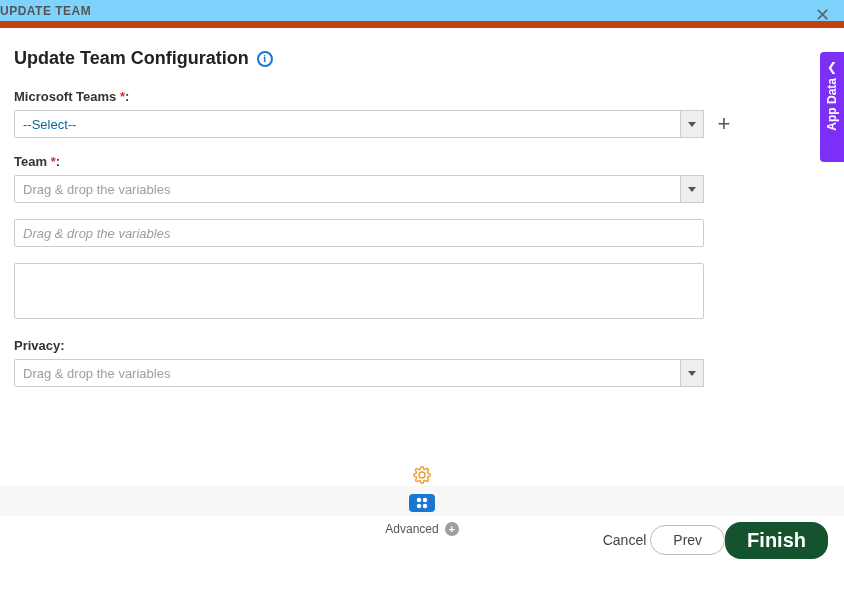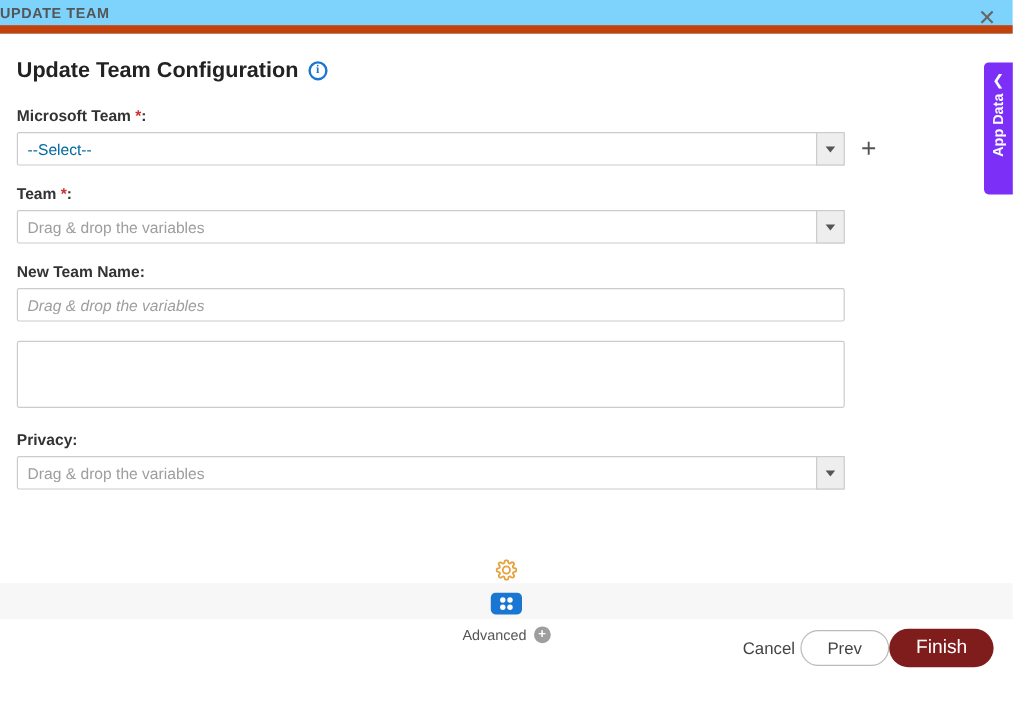--- a/index.html
+++ b/index.html
@@ -26,21 +26,21 @@
   .text-input::placeholder { color: #9e9e9e; font-style: italic; }
   .textarea-input { width: 690px; height: 56px; border: 1px solid #ccc; border-radius: 2px; padding: 6px 8px; font-size: 13px; font-family: inherit; resize: none; background: #fff; }
   .toolbar { position: absolute; left: 0; right: 0; bottom: 0; height: 30px; background: #f7f7f7; display: flex; align-items: center; justify-content: center; gap: 10px; flex-direction: column; }
   .gear-wrap { width: 20px; height: 20px; display: flex; align-items: center; justify-content: center; }
   .qa-badge { width: 26px; height: 26px; background: #1976d2; border-radius: 4px; display: flex; align-items: center; justify-content: center; cursor: pointer; }
   .adv-label { font-size: 12px; color: #555; display: flex; align-items: center; gap: 6px; cursor: pointer; }
   .adv-plus-circle { width: 14px; height: 14px; border-radius: 50%; background: #9e9e9e; color: #fff; display: inline-flex; align-items: center; justify-content: center; font-size: 11px; font-weight: 700; line-height: 1; }
   .footer { height: 48px; display: flex; align-items: center; justify-content: flex-end; padding: 0 16px; }
   .btn-cancel { background: none; border: none; color: #444; font-size: 14px; cursor: pointer; padding: 6px 4px; }
   .btn-prev { background: #fff; border: 1px solid #bbb; color: #444; font-size: 14px; cursor: pointer; padding: 6px 22px; border-radius: 16px; }
-  .btn-finish { background: #7f1d1d; border: none; color: #fff; font-size: 16px; font-weight: 400; cursor: pointer; padding: 7px 22px; border-radius: 16px; }
+  .btn-finish { background: #14532d; border: none; color: #fff; font-size: 20px; font-weight: 700; cursor: pointer; padding: 7px 22px; border-radius: 16px; }
   .sidebar-tab { position: absolute; right: 0; top: 52px; width: 24px; height: 110px; background: #7b2ff7; border-top-left-radius: 4px; border-bottom-left-radius: 4px; display: flex; flex-direction: column; align-items: center; padding-top: 8px; cursor: pointer; }
   .sidebar-chevron { color: #fff; font-size: 12px; margin-bottom: 4px; }
   .sidebar-text { writing-mode: vertical-rl; transform: rotate(180deg); color: #fff; font-size: 12px; font-weight: 600; }
 </style>
 </head>
 <body>
 
 <div class="modal-header">
   <span class="modal-title">UPDATE TEAM</span>
   <button class="close-btn">
@@ -50,21 +50,21 @@
 
 <div class="content">
 
   <div class="page-heading-row">
     <h1 class="page-heading">Update Team Configuration</h1>
     <span class="info-icon">i</span>
   </div>
 
   <div class="form-group">
     <label class="field-label">
-      <span>Microsoft Team</span>
+      <span>Microsoft Teams</span>
       <span class="required">*</span><span>:</span>
     </label>
     <div class="select-row">
       <div class="select-wrap">
         <input class="select-input" type="text" readonly="" value="--Select--" style="">
         <div class="select-arrow-btn"></div>
       </div>
       <button class="plus-btn">
         <span>+</span>
       </button>
@@ -76,21 +76,20 @@
       <span>Team</span>
       <span class="required">*</span><span>:</span>
     </label>
     <div class="select-wrap full">
       <input class="select-input" type="text" placeholder="Drag &amp; drop the variables" style="">
       <div class="select-arrow-btn"></div>
     </div>
   </div>
 
   <div class="form-group">
-    <label class="field-label">New Team Name:</label>
     <input class="text-input" type="text" placeholder="Drag &amp; drop the variables" style="">
   </div>
 
   <div class="form-group">
     <textarea class="textarea-input" style=""></textarea>
   </div>
 
   <div class="form-group">
     <label class="field-label">Privacy:</label>
     <div class="select-wrap full">

